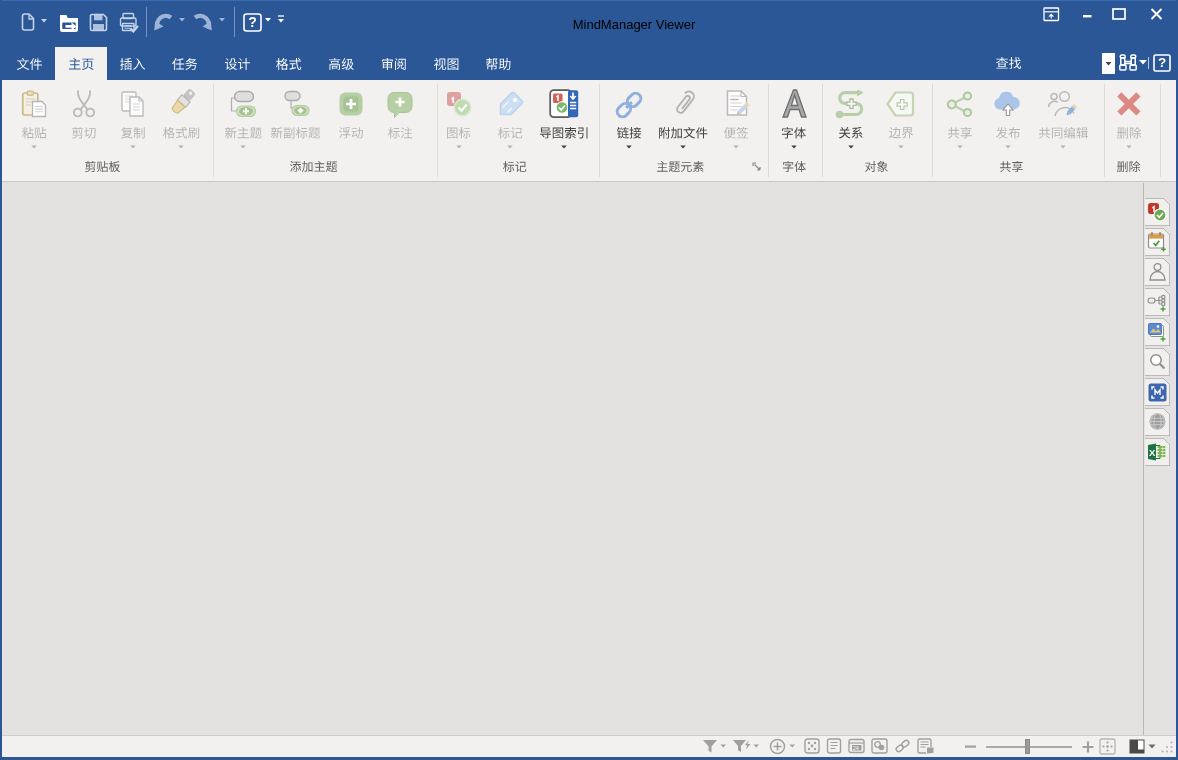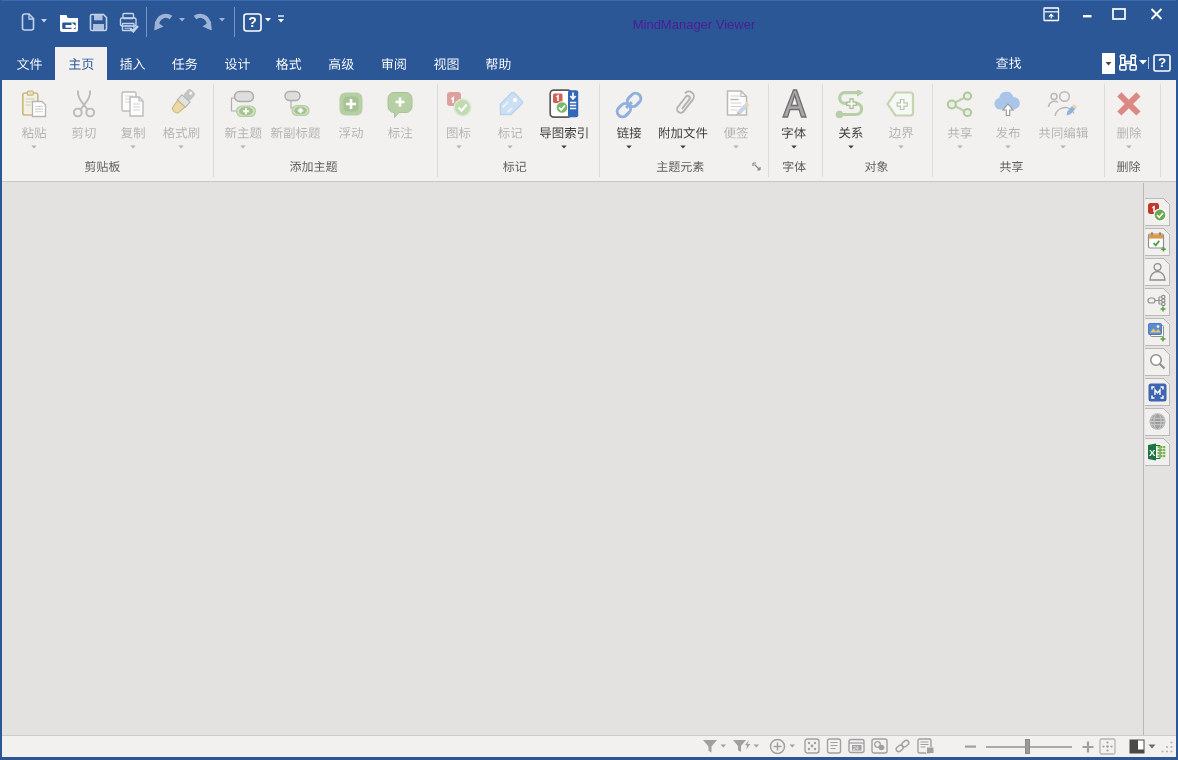--- a/index.html
+++ b/index.html
@@ -60,21 +60,21 @@
       <rect x="1" y="1" width="17" height="17" rx="2.5" fill="none" stroke="#fff" stroke-width="1.6"></rect>
     </svg>
 <div class="abs" style="left:243px;top:13px;width:19px;height:19px;color:#fff;font-size:14px;font-weight:bold;text-align:center;line-height:19px">?</div>
 <svg class="abs" style="left:265px;top:18px;" width="6" height="4" viewBox="0 0 6 4">
       <path d="M0 0 h6 l-3 3.6 z" fill="#fff"></path>
     </svg>
 <svg class="abs" style="left:277px;top:15px;" width="8" height="9" viewBox="0 0 8 9">
       <path d="M1 1 h6" stroke="#fff" stroke-width="1.3"></path>
       <path d="M1 4 h6 l-3 3.4 z" fill="#fff"></path>
     </svg>
-<div class="abs" style="left:564px;top:0;width:260px;height:45px;color:#4c1d95;font-size:13px;text-align:center;line-height:50px">MindManager Viewer</div>
+<div class="abs" style="left:504px;top:0;width:260px;height:45px;color:#000000;font-size:13px;text-align:center;line-height:50px">MindManager Viewer</div>
 <svg class="abs" style="left:1043px;top:7px;" width="17" height="15" viewBox="0 0 17 15">
       <rect x="1" y="1" width="14.5" height="12.5" rx="0.5" fill="none" stroke="#ffffff" stroke-width="1.3"></rect>
       <path d="M1.5 4.8 h13.5" stroke="#ffffff" stroke-width="1.2"></path>
       <path d="M8.2 11.5 V7.8 M6 9.6 l2.2-2.3 2.2 2.3" fill="none" stroke="#ffffff" stroke-width="1.2"></path>
     </svg>
 <svg class="abs" style="left:1083px;top:15px;" width="10" height="3" viewBox="0 0 10 3">
       <rect x="0" y="0" width="8.5" height="2.4" fill="#ffffff"></rect>
     </svg>
 <svg class="abs" style="left:1112px;top:8px;" width="15" height="13" viewBox="0 0 15 13">
       <rect x="1" y="1" width="12" height="10" fill="none" stroke="#ffffff" stroke-width="1.7"></rect>

